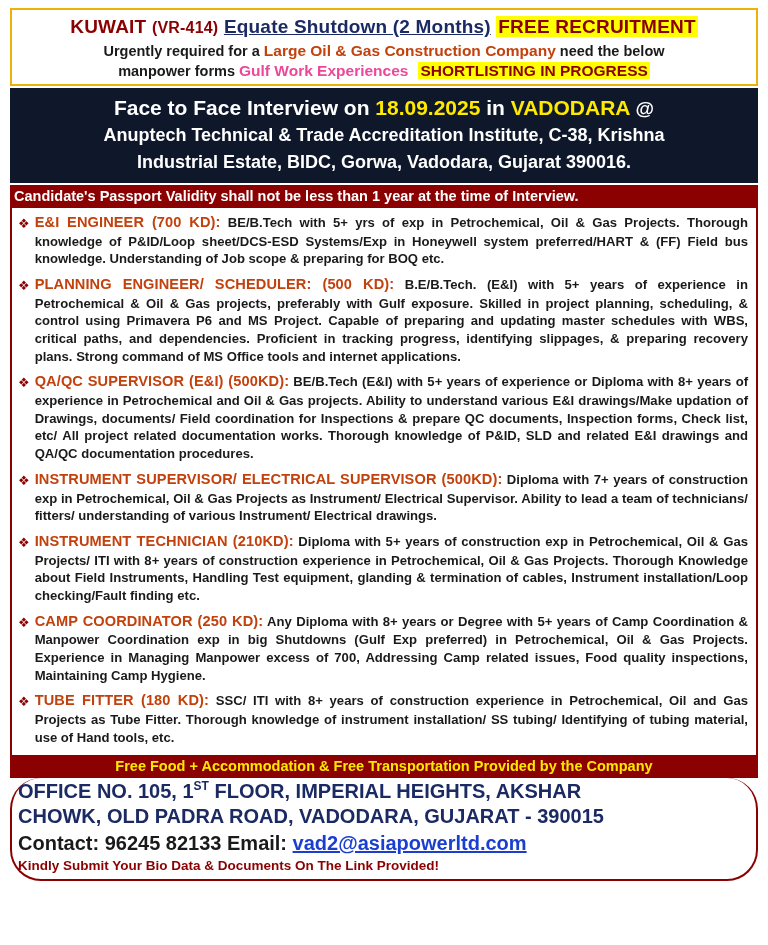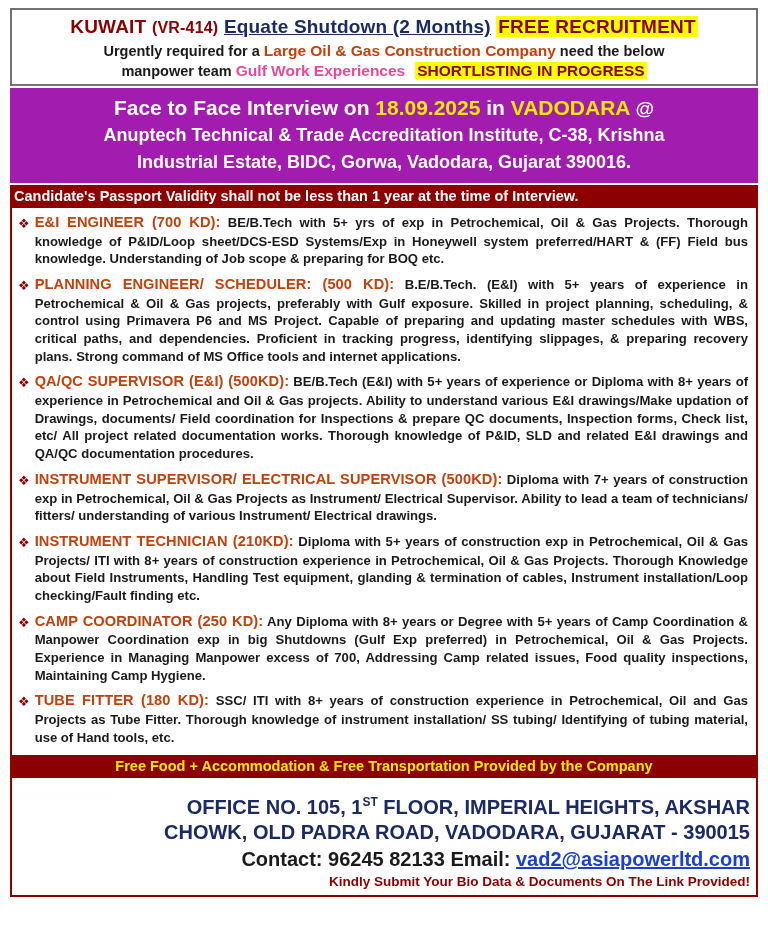--- a/index.html
+++ b/index.html
@@ -15,21 +15,21 @@
   }
   .page {
     width: 768px;
     box-sizing: border-box;
     padding: 8px 10px 4px 10px;
     background: #ffffff;
   }
 
   
   .header {
-    border: 2px solid #737373;
+    border: 2px solid #eab308;
     box-sizing: border-box;
     padding: 6px 6px 4px 6px;
     text-align: center;
   }
   .line1 {
     font-size: 19px;
     font-weight: bold;
     letter-spacing: .2px;
     white-space: nowrap;
   }
@@ -58,21 +58,21 @@
     color: #8b0000;
     background: #ffff00;
     font-size: 15.5px;
     font-weight: bold;
     margin-left: 6px;
     padding: 0 2px;
   }
 
   
   .interview {
-    background: #a21caf;
+    background: #0f172a;
     color: #ffffff;
     text-align: center;
     padding: 7px 8px 9px 8px;
     margin-top: 2px;
   }
   .interview .l1 {
     font-size: 21px;
     font-weight: bold;
     line-height: 1.25;
   }
@@ -140,22 +140,23 @@
     text-align: center;
     font-size: 14.5px;
     font-weight: bold;
     padding: 3px 4px 4px 4px;
   }
   .office {
     border-left: 2px solid #8b0000;
     border-right: 2px solid #8b0000;
     border-bottom: 2px solid #8b0000;
     box-sizing: border-box;
-    text-align: right;
-    padding: 17px 6px 6px 6px;
+    text-align: left;
+    padding: 1px 6px 6px 6px;
+    border-radius: 31px;
   }
   .office .addr {
     color: #1c2a63;
     font-size: 20px;
     font-weight: bold;
     line-height: 1.25;
   }
   .office .addr sup { font-size: 12px; }
   .office .contact {
     margin-top: 3px;
@@ -183,21 +184,21 @@
     <div class="line1">
       <span class="kuwait">KUWAIT</span>
       <span class="vr">(VR-414)</span>
       <span class="equate">Equate Shutdown (2 Months)</span>
       <span class="freerec">FREE RECRUITMENT</span>
     </div>
     <div class="line2">
       <span>Urgently required for a </span><span class="big">Large Oil &amp; Gas Construction Company</span><span> need the below</span>
     </div>
     <div class="line3">
-      <span>manpower team </span><span class="gulf">Gulf Work Experiences</span>
+      <span>manpower forms </span><span class="gulf">Gulf Work Experiences</span>
       <span class="shortlist">SHORTLISTING IN PROGRESS</span>
     </div>
   </div>
 
   <div class="interview">
     <div class="l1">
       <span>Face to Face Interview on </span><span class="date">18.09.2025</span><span> in </span><span class="city">VADODARA</span>
       <span class="at">@</span>
     </div>
     <div class="l2">Anuptech Technical &amp; Trade Accreditation Institute, C-38, Krishna</div>

